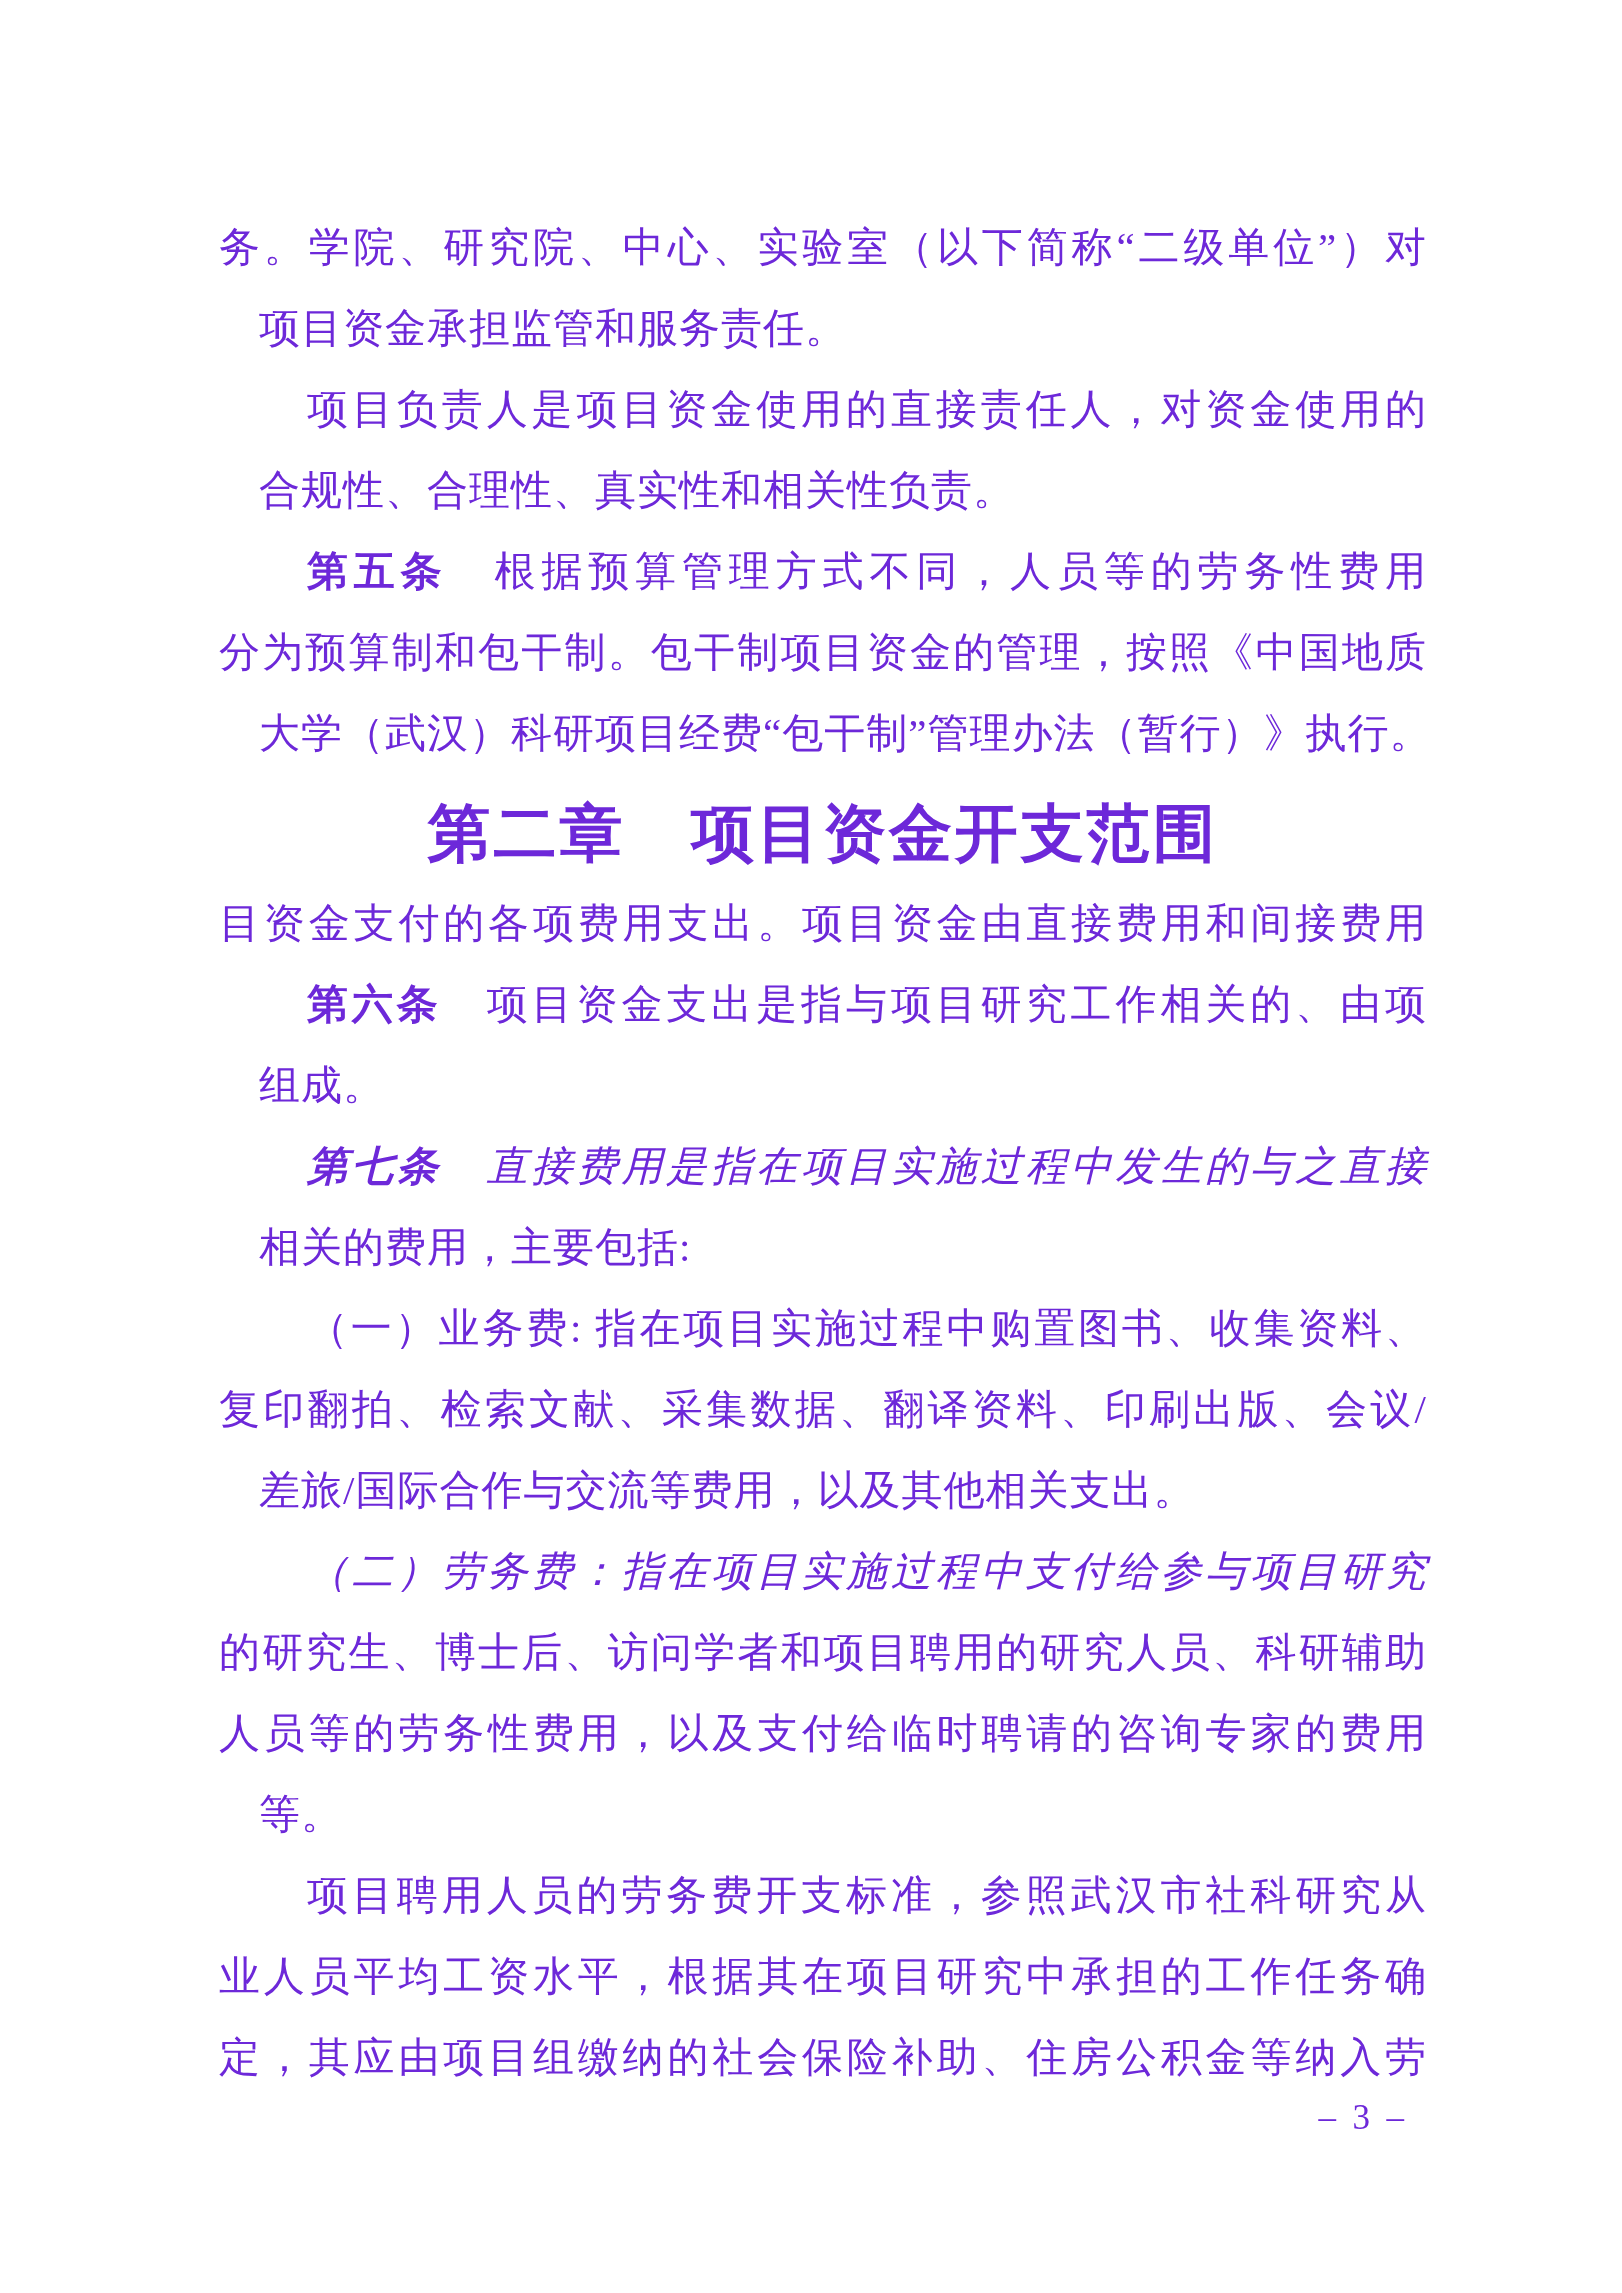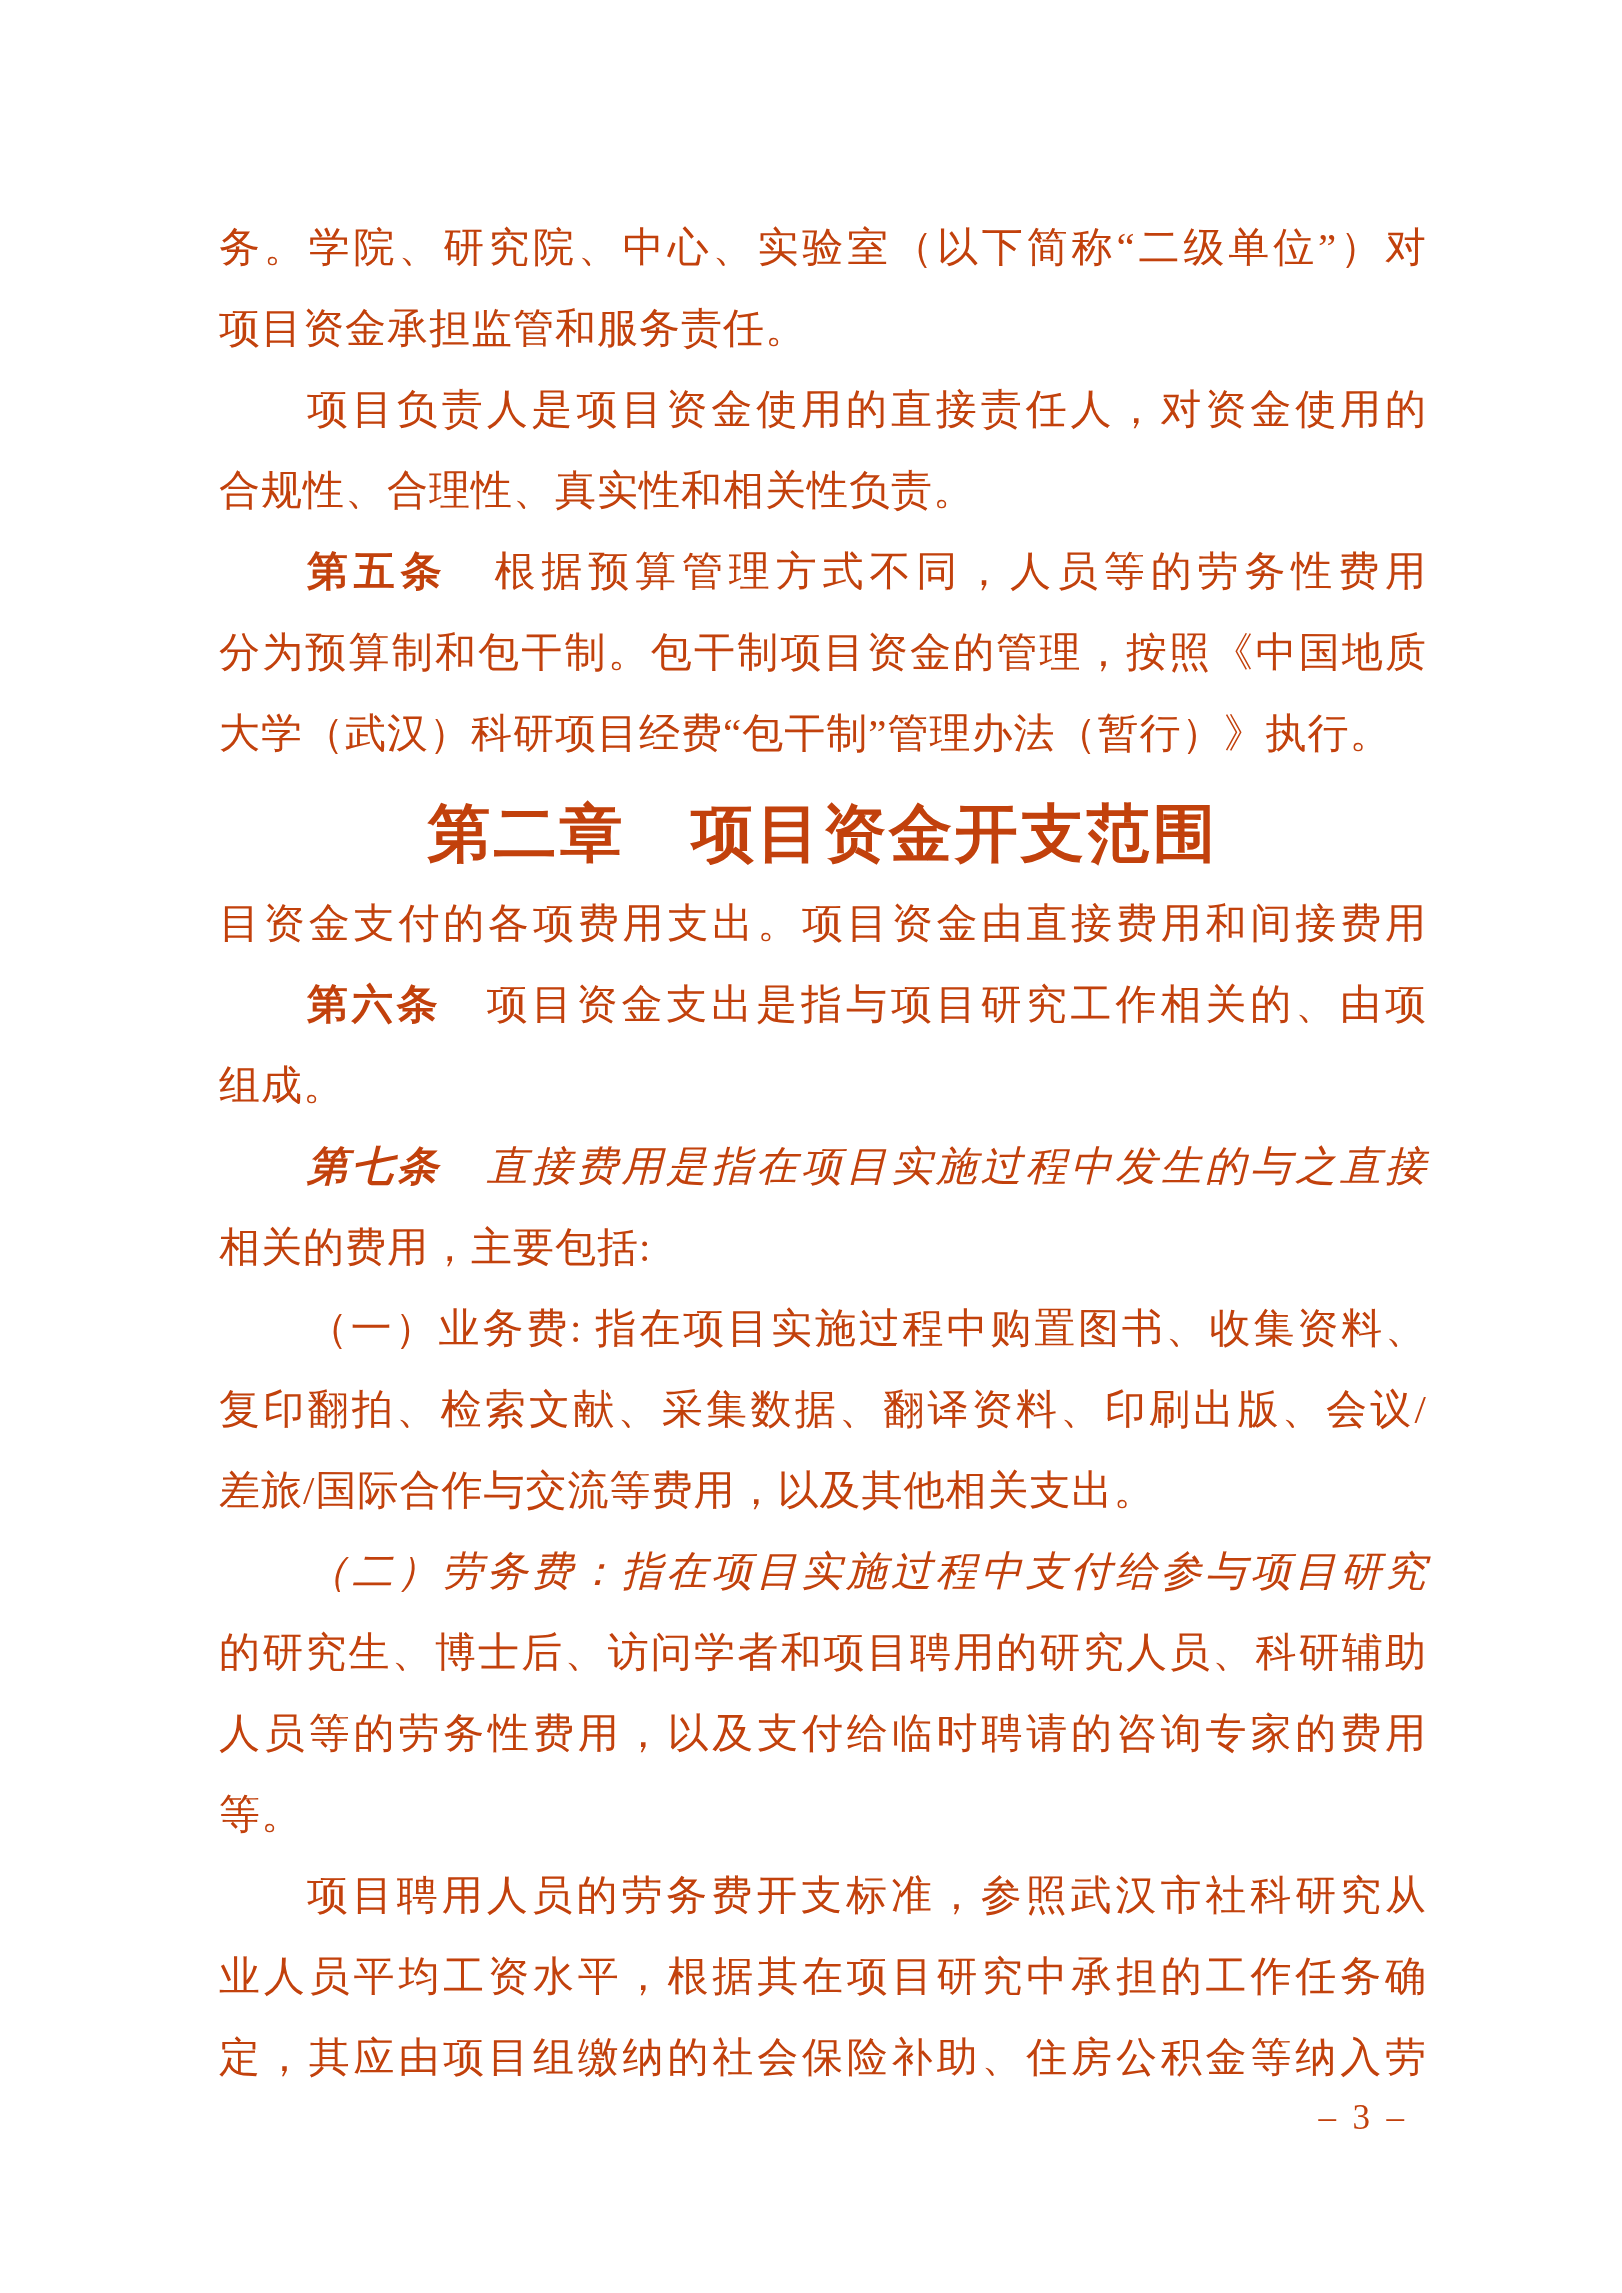--- a/index.html
+++ b/index.html
@@ -6,21 +6,21 @@
     margin: 0;
     padding: 0;
     background: #888;
   }
   .page {
     position: relative;
     width: 1622px;
     height: 2294px;
     margin: 0 auto;
     background: #ffffff;
-    color: #c2410c;
+    color: #6d28d9;
     font-family: "Liberation Serif", serif;
     overflow: hidden;
   }
   .text-block {
     position: absolute;
     left: 219px;
     top: 207px;
     width: 1208px;
   }
   .line {
@@ -30,20 +30,21 @@
     letter-spacing: 1px;
     white-space: nowrap;
   }
   .line.fill {
     white-space: normal;
     text-align: justify;
     text-align-last: justify;
   }
   .line.left {
     text-align: left;
+    margin-left: 40px;
   }
   .line.heading {
     height: 71px;
     line-height: 71px;
     margin-top: 23.5px;
     margin-bottom: 14.7px;
     text-align: center;
     text-align-last: center;
     font-size: 63px;
     font-weight: bold;

